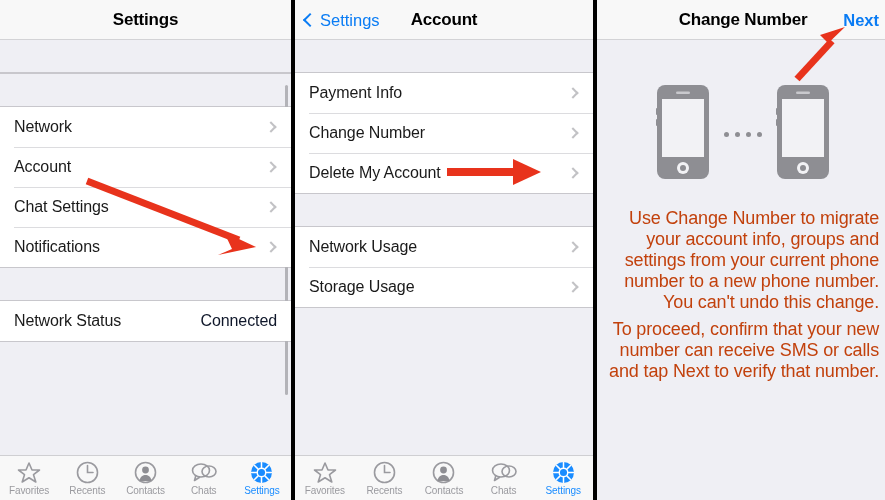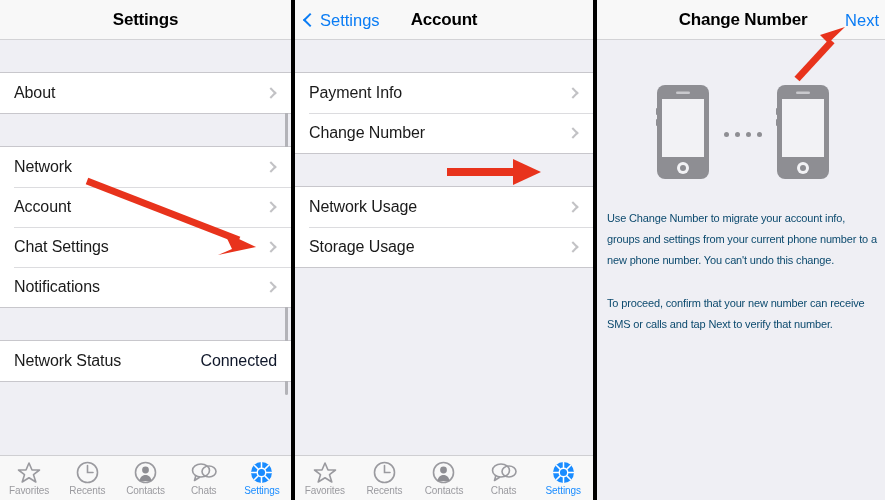--- a/index.html
+++ b/index.html
@@ -56,21 +56,21 @@
     display: flex; align-items: center;
     color: #0a7cf4;
     font-size: 16.5px;
   }
   .nav-right {
     position: absolute;
     right: 10px; top: 0; height: 40px;
     display: flex; align-items: center;
     color: #0a7cf4;
     font-size: 16.5px;
-    font-weight: normal;
+    font-weight: bold;
   }
   .chevron-back {
     display: inline-block;
     width: 10px; height: 10px;
     border-left: 2.6px solid #0a7cf4;
     border-bottom: 2.6px solid #0a7cf4;
     transform: rotate(45deg);
     margin-right: 5px;
     margin-left: 2px;
   }
@@ -185,27 +185,27 @@
     gap: 6px;
     margin: 0 14px;
   }
   .dot {
     width: 5px; height: 5px;
     border-radius: 50%;
     background: #8e8e93;
   }
   .body-text {
     width: 272px;
-    text-align: left;
-    font-size: 11px;
+    text-align: right;
+    font-size: 18px;
     line-height: 21px;
-    color: #0c4a6e;
+    color: #c2410c;
     letter-spacing: -0.15px;
   }
-  .body-text.second { margin-top: 22px; }
+  .body-text.second { margin-top: 6px; }
 
   
   .arrows {
     position: absolute;
     left: 0; top: 0;
     width: 885px; height: 500px;
     pointer-events: none;
   }
 </style>
 </head>
@@ -216,24 +216,20 @@
   <div class="panel p1">
     <div class="navbar">
       <span class="nav-title">Settings</span>
     </div>
 
     <div class="tablebody">
       <div class="scrollbar"></div>
       <div class="gap"></div>
 
       <div class="group">
-        <div class="row">
-          <span class="row-label">About</span>
-          <span class="chev"></span>
-        </div>
       </div>
 
       <div class="gap"></div>
 
       <div class="group">
         <div class="row">
           <span class="row-label">Network</span>
           <span class="chev"></span>
         </div>
         <div class="row">
@@ -334,20 +330,24 @@
     <div class="tablebody">
       <div class="gap"></div>
 
       <div class="group">
         <div class="row">
           <span class="row-label">Payment Info</span>
           <span class="chev"></span>
         </div>
         <div class="row">
           <span class="row-label">Change Number</span>
+          <span class="chev"></span>
+        </div>
+        <div class="row">
+          <span class="row-label">Delete My Account</span>
           <span class="chev"></span>
         </div>
       </div>
 
       <div class="gap"></div>
 
       <div class="group">
         <div class="row">
           <span class="row-label">Network Usage</span>
           <span class="chev"></span>

